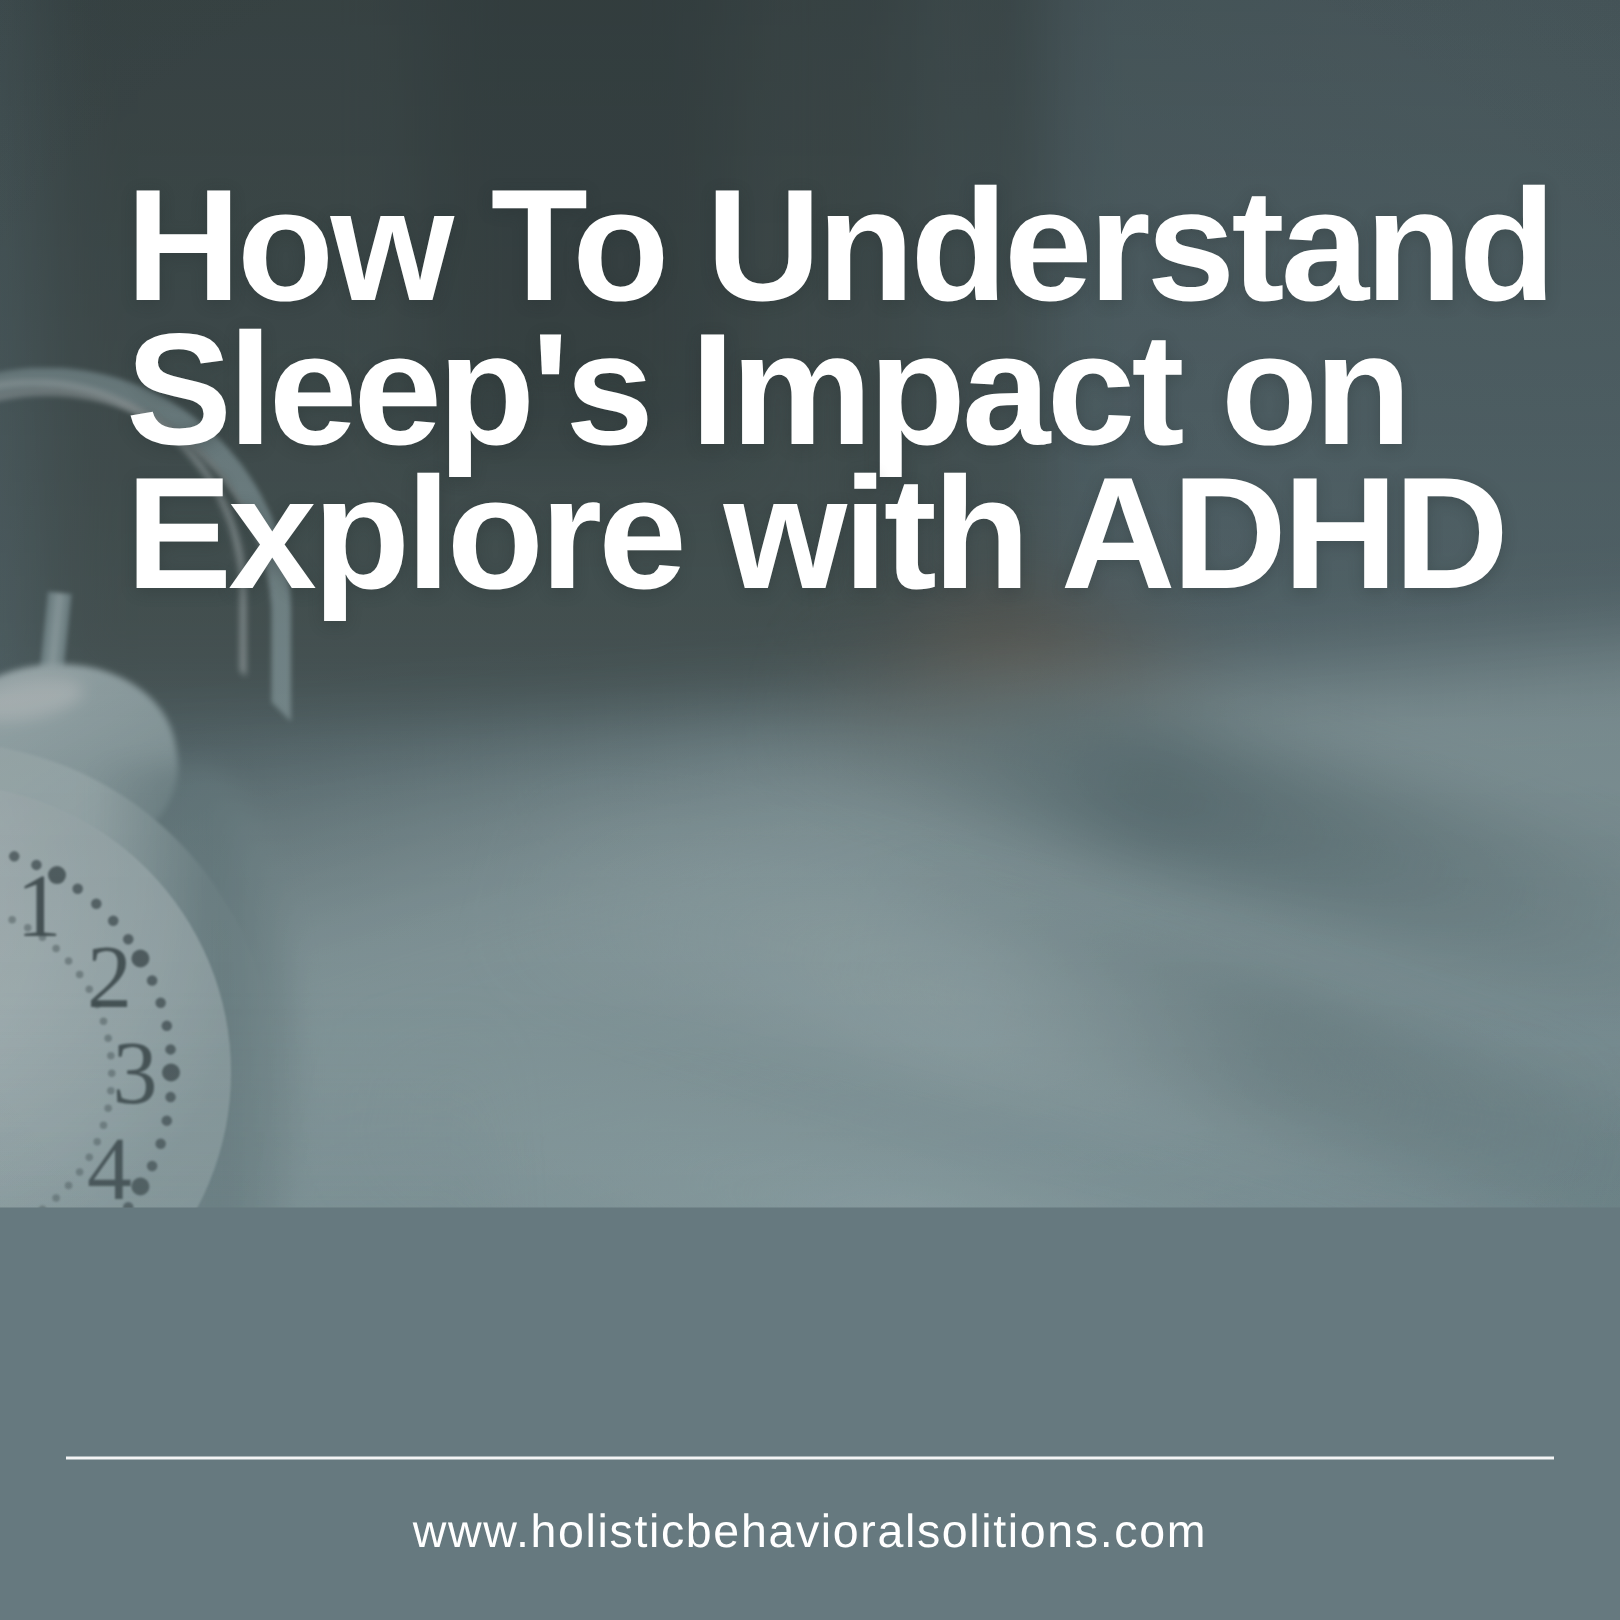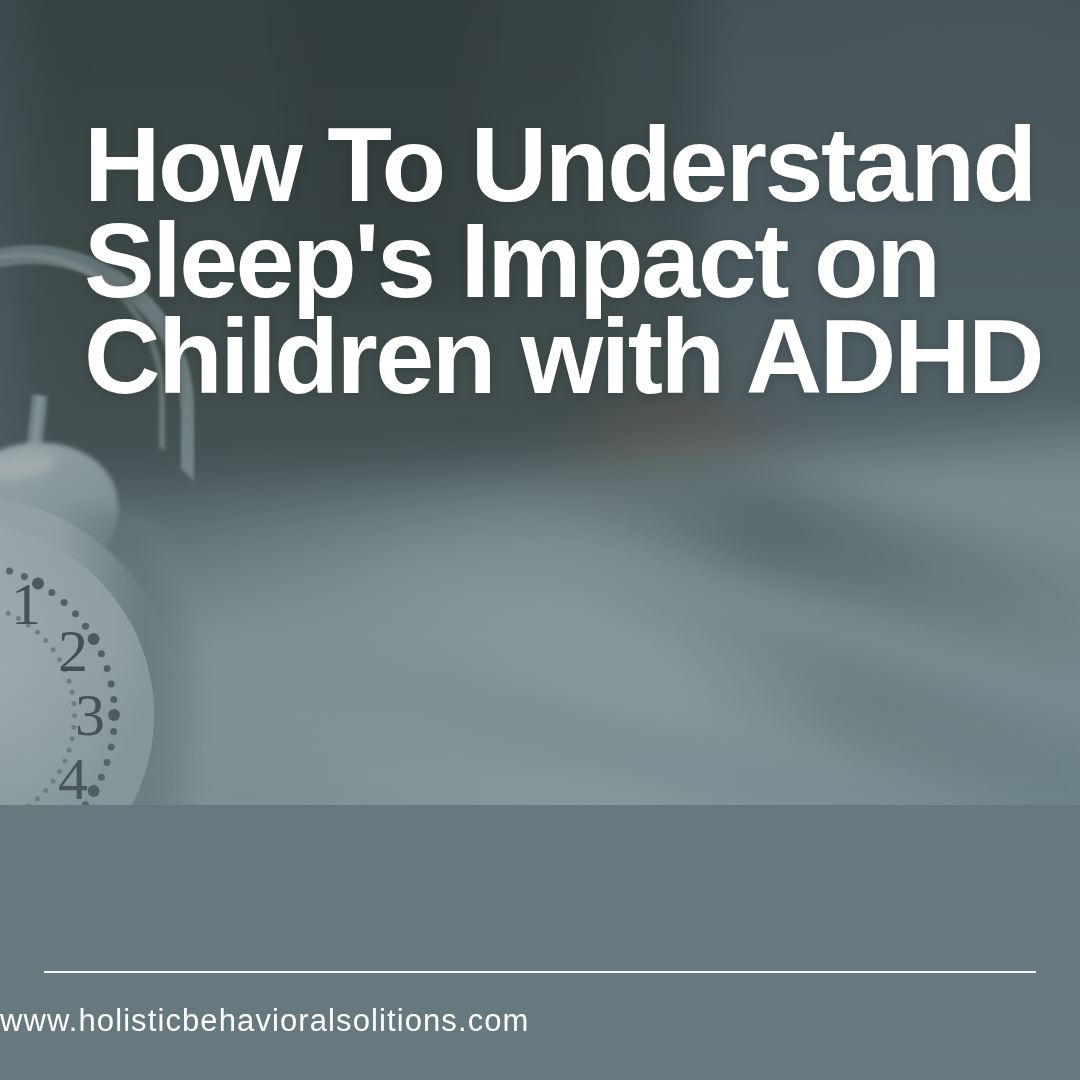--- a/index.html
+++ b/index.html
@@ -373,21 +373,21 @@
     background: #ffffff;
     opacity: .92;
   }
 
   #site-url {
     position: absolute;
     left: 0;
     right: 0;
     top: 198px;
     margin: 0;
-    text-align: left;
+    text-align: center;
     color: #ffffff;
     font-family: "Liberation Sans", sans-serif;
     font-weight: 400;
     font-size: 31px;
     letter-spacing: 1.1px;
   }
 </style>
 </head>
 <body>
 
@@ -477,20 +477,20 @@
       </div>
       <div class="ck-blurmask"></div>
     </div>
 
     <div class="ph-grade"></div>
     <div class="ph-teal"></div>
     <div class="ph-scrim"></div>
     <div class="ph-vignette"></div>
   </div>
 
-  <h1 id="headline">How To Understand Sleep's Impact on Children with ADHD</h1>
+  <h1 id="headline">How To Understand Sleep's Impact on Explore with ADHD</h1>
 
   <div id="panel">
     <div id="divider"></div>
     <p id="site-url">www.holisticbehavioralsolitions.com</p>
   </div>
 
 </div>
 
 </body></html>

